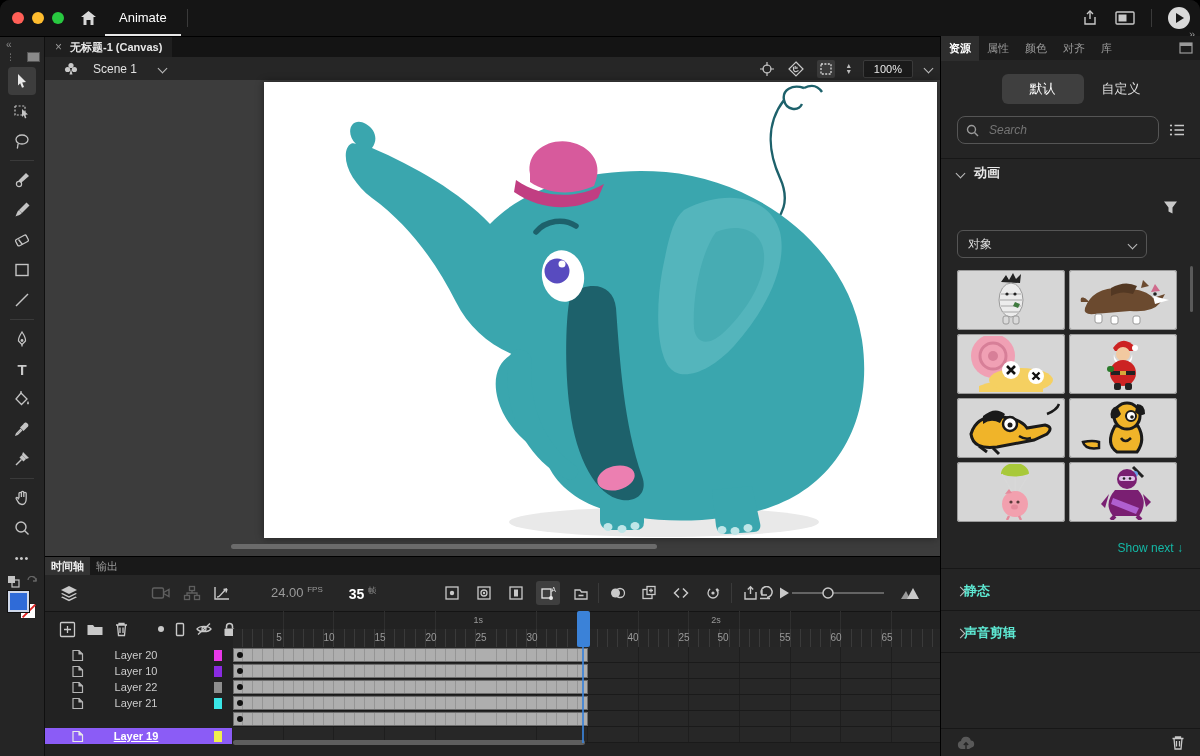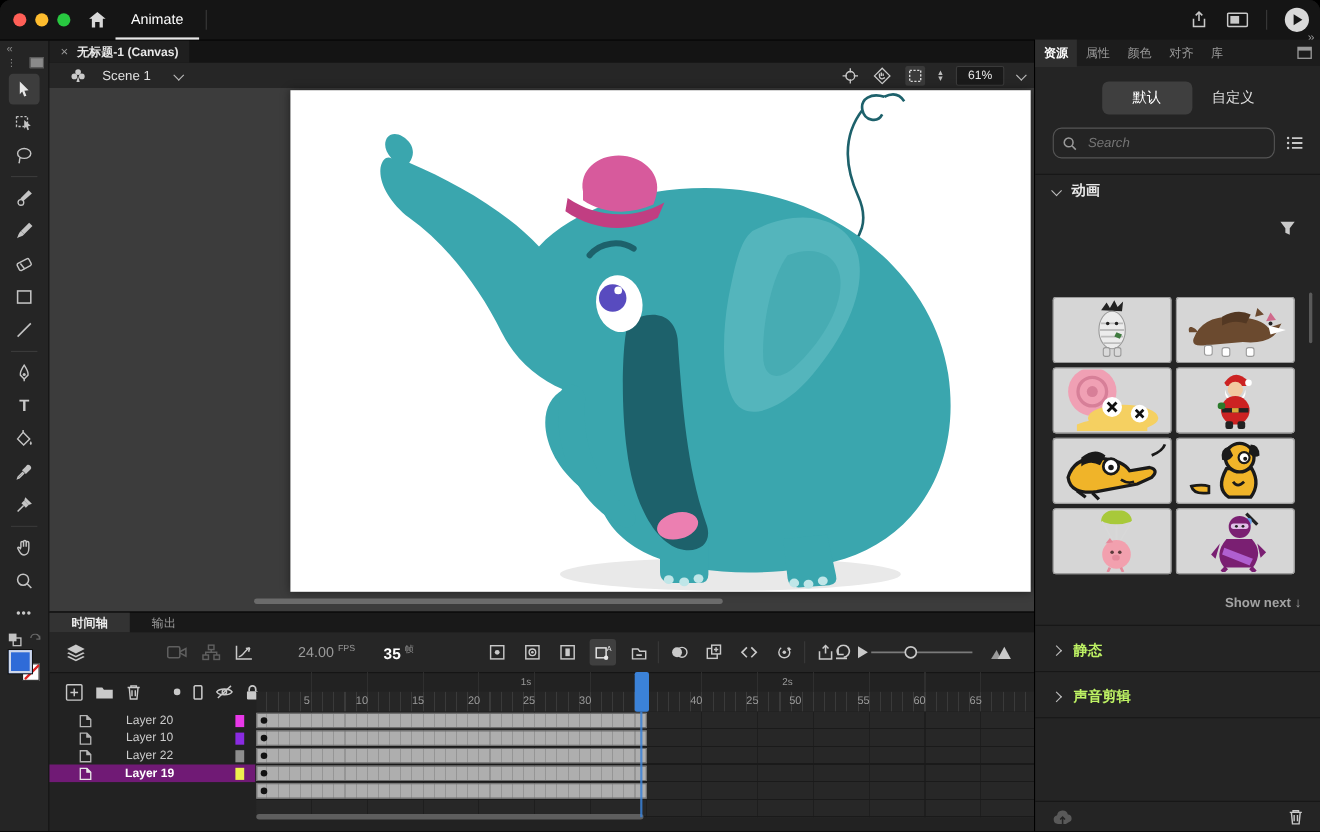--- a/index.html
+++ b/index.html
@@ -48,21 +48,21 @@
   .stepper{display:flex;flex-direction:column;line-height:6px;font-size:8px;color:#bdbdbd;}
 
   
   .canvas{position:absolute;left:45px;top:80px;width:895px;height:476px;background:#3c3c3c;}
   .stage{position:absolute;left:219px;top:2px;width:673px;height:456px;background:#fff;box-shadow:0 0 8px rgba(0,0,0,.45);}
   .hscroll{position:absolute;left:186px;top:464px;width:426px;height:5px;background:#6b6b6b;border-radius:3px;}
 
   
   .timeline{position:absolute;left:45px;top:556px;width:895px;height:200px;background:#222;border-top:1px solid #000;}
   .tl-tabs{position:absolute;left:0;top:0;width:100%;height:18px;background:#191919;display:flex;font-size:11px;}
-  .tl-tab{padding:2px 20px;color:#9a9a9a;}
+  .tl-tab{padding:2px 6px;color:#9a9a9a;}
   .tl-tab.active{background:#333;color:#eee;font-weight:bold;}
   .tl-toolbar{position:absolute;left:0;top:18px;width:100%;height:36px;background:#262626;border-bottom:1px solid #141414;display:flex;align-items:center;}
   .dim{opacity:.35;}
   .fps{margin-left:40px;font-size:13px;color:#9a9a9a;}
   .fps sup{font-size:8px;}
   .fcount{margin-left:26px;font-size:14px;color:#fff;font-weight:bold;}
   .fcount sup{font-size:8px;color:#8f8f8f;font-weight:normal;}
   .ticon{width:24px;height:24px;display:flex;align-items:center;justify-content:center;border-radius:3px;}
   .ticon.sel{background:#3f3f3f;}
   .tl-sep{width:1px;height:20px;background:#3a3a3a;margin:0 6px;}
@@ -99,22 +99,22 @@
   .searchrow{position:absolute;left:16px;top:80px;width:228px;display:flex;align-items:center;gap:10px;}
   .searchbox{flex:1;display:flex;align-items:center;gap:8px;border:1px solid #555;border-radius:8px;height:26px;padding:0 8px;}
   .searchbox input{background:transparent;border:none;outline:none;color:#ccc;font-size:12px;font-style:italic;width:120px;font-family:"Liberation Sans",sans-serif;}
   .rp-div{position:absolute;left:0;width:100%;height:1px;background:#171717;}
   .sect{position:absolute;left:16px;display:flex;align-items:center;gap:10px;color:#e8e8e8;font-size:13px;font-weight:bold;}
   .select{position:absolute;left:16px;width:190px;height:28px;border:1px solid #555;border-radius:6px;display:flex;align-items:center;justify-content:space-between;padding:0 10px;box-sizing:border-box;font-size:12px;color:#ddd;}
   .funnel{position:absolute;left:222px;}
   .grid{position:absolute;left:16px;top:234px;width:220px;display:grid;grid-template-columns:108px 108px;grid-auto-rows:60px;gap:4px;}
   .card{background:#d6d6d6;border-radius:3px;box-shadow:inset 0 0 0 1px #9a9a9a;display:flex;align-items:center;justify-content:center;overflow:hidden;}
   .rp-scroll{position:absolute;left:249px;top:230px;width:3px;height:46px;background:#5a5a5a;border-radius:2px;}
-  .shownext{position:absolute;right:18px;top:505px;font-size:12px;color:#a3a3a3;font-weight:bold;}
-  .collapse{position:absolute;left:16px;display:flex;align-items:center;gap:12px;color:#bef264;font-size:13px;font-weight:bold;}
+  .shownext{position:absolute;right:18px;top:505px;font-size:12px;color:#14b8a6;}
+  .collapse{position:absolute;left:16px;display:flex;align-items:center;color:#5eead4;font-size:13px;font-weight:bold;}
   .helpbox{position:absolute;left:16px;top:628px;width:206px;height:56px;border:1px solid #4a4a4a;border-radius:3px;display:flex;align-items:center;justify-content:center;font-size:12px;font-style:italic;color:#9a9a9a;gap:4px;}
   .helpbox a{font-style:italic;text-decoration:none;}
   .rp-bottom{position:absolute;left:0;top:692px;width:100%;height:28px;border-top:1px solid #171717;display:flex;align-items:center;justify-content:space-between;padding:0 16px;box-sizing:border-box;}
 </style>
 </head>
 <body>
 
 <div id="app">
 
   <div class="titlebar">
@@ -308,21 +308,21 @@
       </span>
       <span style="background:#3a3a3a;padding:2px;border-radius:2px;">
         <svg width="14" height="14" viewBox="0 0 14 14" fill="none" stroke="#d8d8d8" stroke-width="1.3">
             <rect x="2" y="2" width="10" height="10" stroke-dasharray="2 1.4"></rect>
           </svg>
       </span>
       <span class="stepper">
         <span>▴</span>
         <span>▾</span>
       </span>
-      <span class="zoombox">61%</span>
+      <span class="zoombox">100%</span>
       <span class="chev down"></span>
     </div>
   </div>
 
   <div class="canvas">
     <div class="stage">
       <svg width="673" height="456" viewBox="0 0 673 456">
 
         <ellipse cx="400" cy="440" rx="155" ry="15" fill="#e9e9e9"></ellipse>
 
@@ -599,21 +599,21 @@
       <div class="lyr" style="top:48px">
         <span class="pg">
             <svg width="13" height="13" viewBox="0 0 13 13" fill="none" stroke="#b5b5b5" stroke-width="1.2">
               <path d="M2 1.5 H8 L11.5 5 V11.5 H2 Z"></path>
               <path d="M8 1.5 V5 H11.5" fill="#b5b5b5"></path>
             </svg>
           </span>
         <span class="nm">Layer 21</span>
         <span class="swc" style="background: rgb(57, 230, 230);"></span>
       </div>
-      <div class="lyr" style="top: 48px; color: rgb(255, 255, 255); background: #701a75;">
+      <div class="lyr" style="top: 81px; color: rgb(255, 255, 255); background: #8b5cf6; text-decoration: underline;">
         <span class="pg">
             <svg width="13" height="13" viewBox="0 0 13 13" fill="none" stroke="#e8e8e8" stroke-width="1.2">
               <path d="M2 1.5 H8 L11.5 5 V11.5 H2 Z"></path>
               <path d="M8 1.5 V5 H11.5" fill="#e8e8e8"></path>
             </svg>
           </span>
         <span class="nm" style="font-weight:bold">Layer 19</span>
         <span class="swc" style="background: rgb(239, 239, 78);"></span>
       </div>
     </div>
@@ -685,20 +685,24 @@
       <span class="chev down"></span>
       <span>动画</span>
     </div>
 
     <span class="funnel" style="top:164px">
       <svg width="15" height="15" viewBox="0 0 15 15">
           <path d="M1 1.5 H14 L9.5 7.5 V13.5 L5.5 11.5 V7.5 Z" fill="#c9c9c9"></path>
         </svg>
     </span>
 
+    <div class="select" style="top:194px">
+      <span>对象</span>
+      <span class="chev down"></span>
+    </div>
 
     <div class="grid">
       <div class="card">
         <svg width="104" height="56" viewBox="0 0 104 56">
           <path d="M42 10 l5 -7 3 5 4 -7 3 6 5 -5 -1 9 z" fill="#222"></path>
           <ellipse cx="52" cy="28" rx="12" ry="17" fill="#ececec" stroke="#9a9a9a"></ellipse>
           <path d="M42 22 H62 M41 28 H63 M42 34 H62 M44 40 H60" stroke="#bdbdbd" stroke-width="1.6" fill="none"></path>
           <circle cx="48" cy="22" r="1.6" fill="#222"></circle>
             <circle cx="56" cy="22" r="1.6" fill="#222"></circle>
           <path d="M56 30 l5 2 -2 4 -5 -2 z" fill="#3f7a3f"></path>

